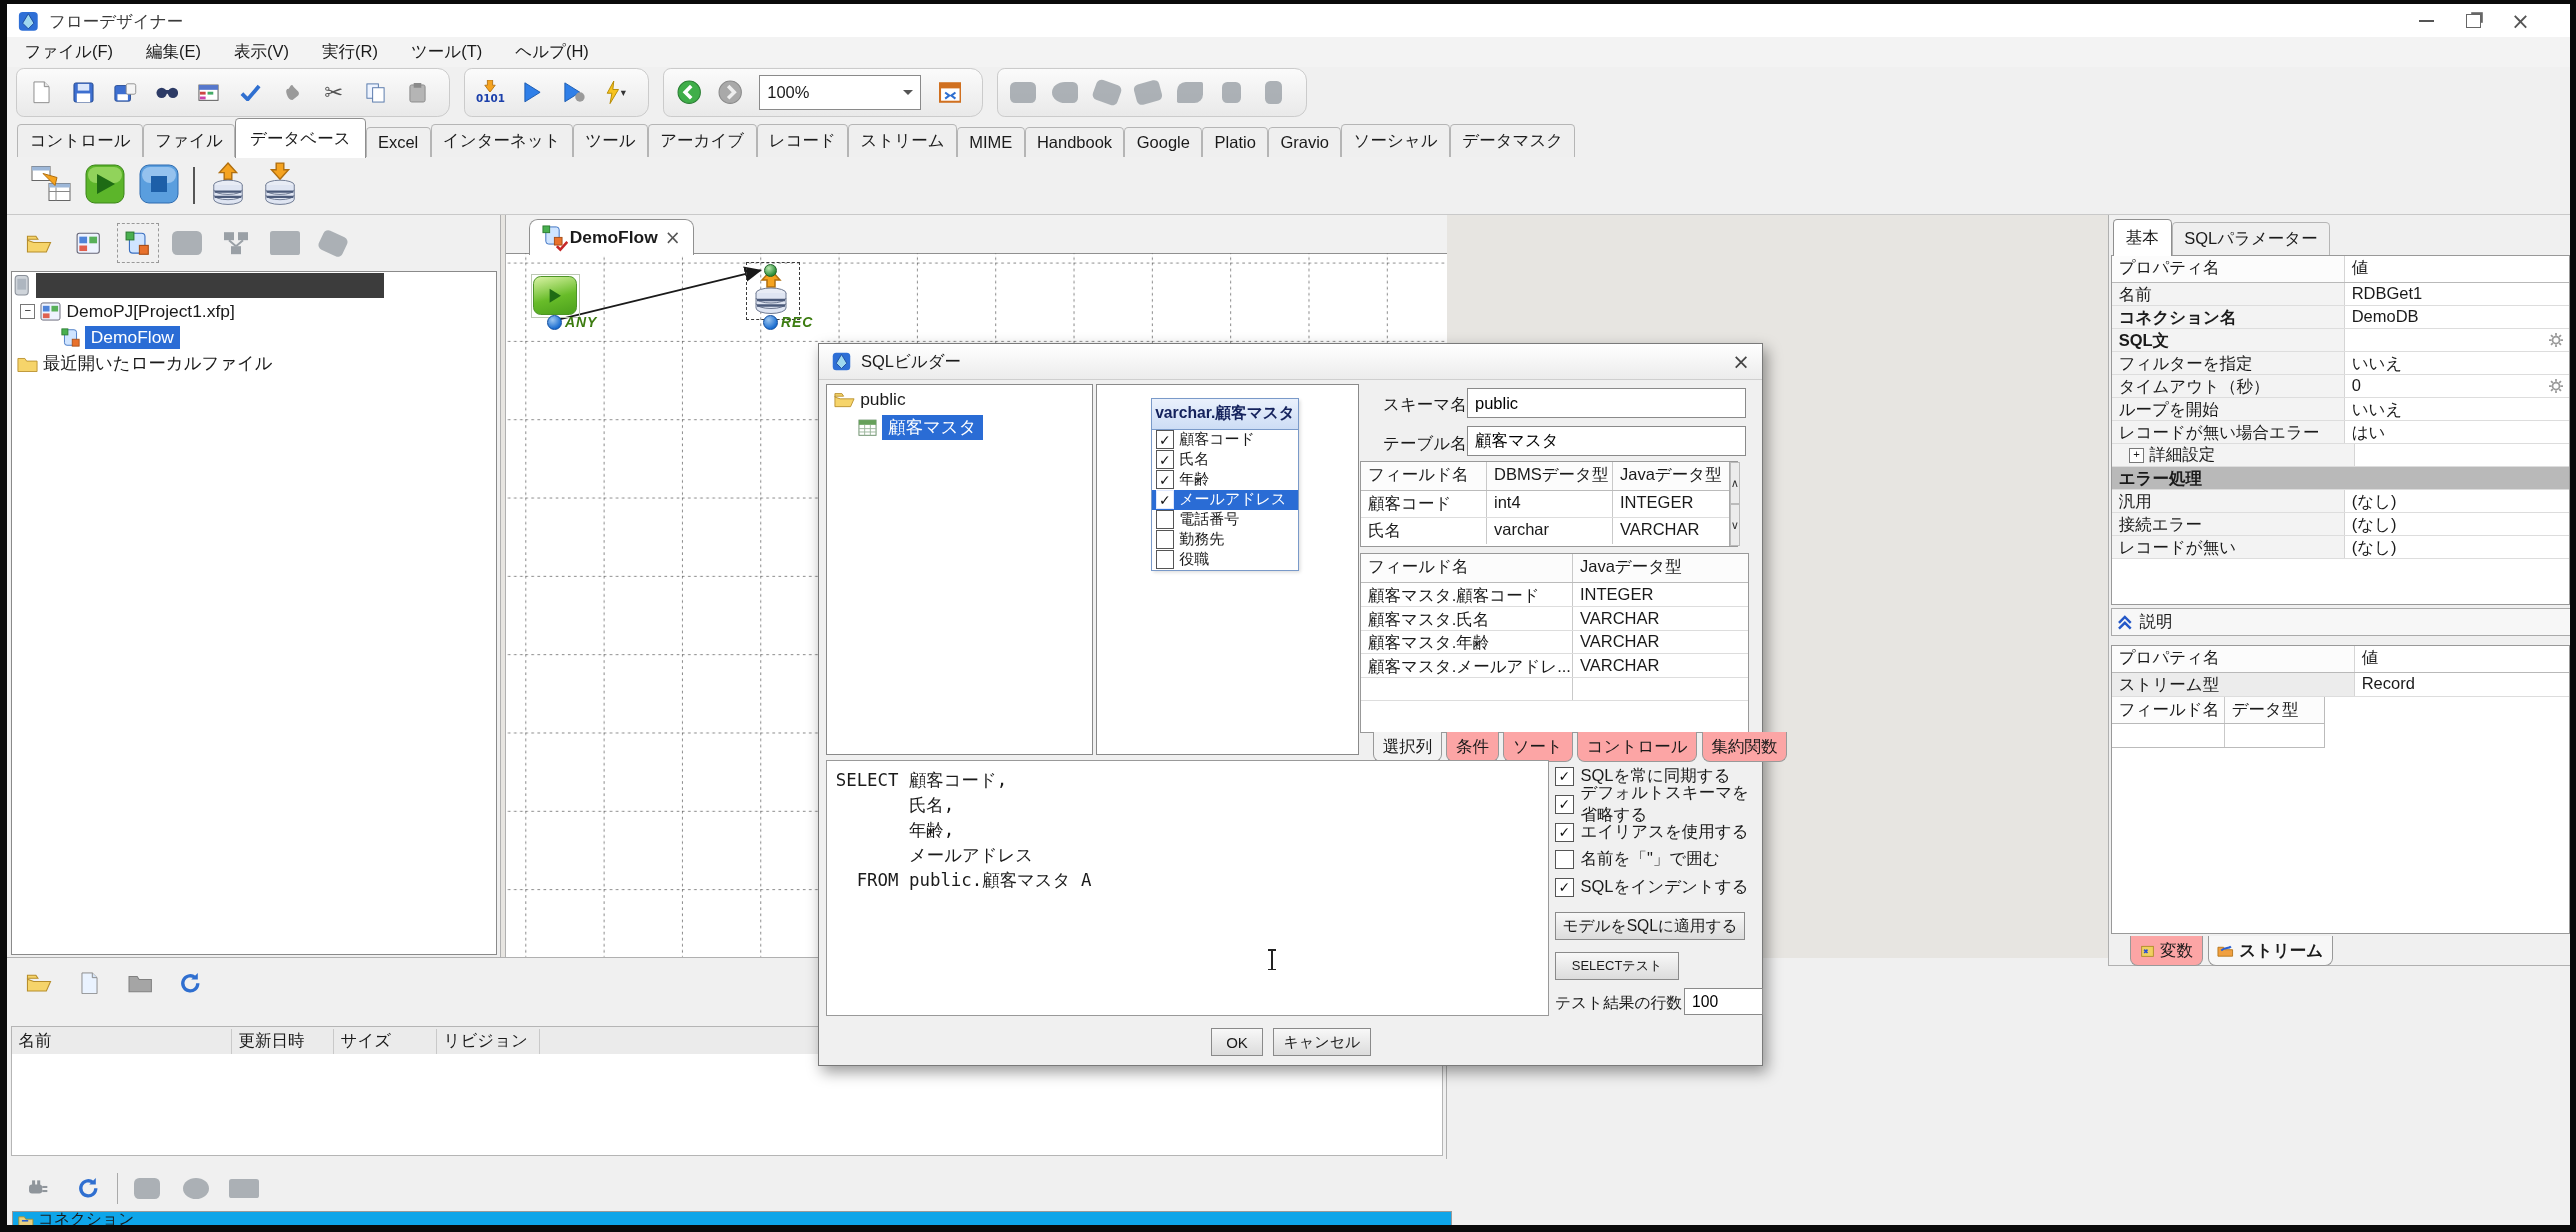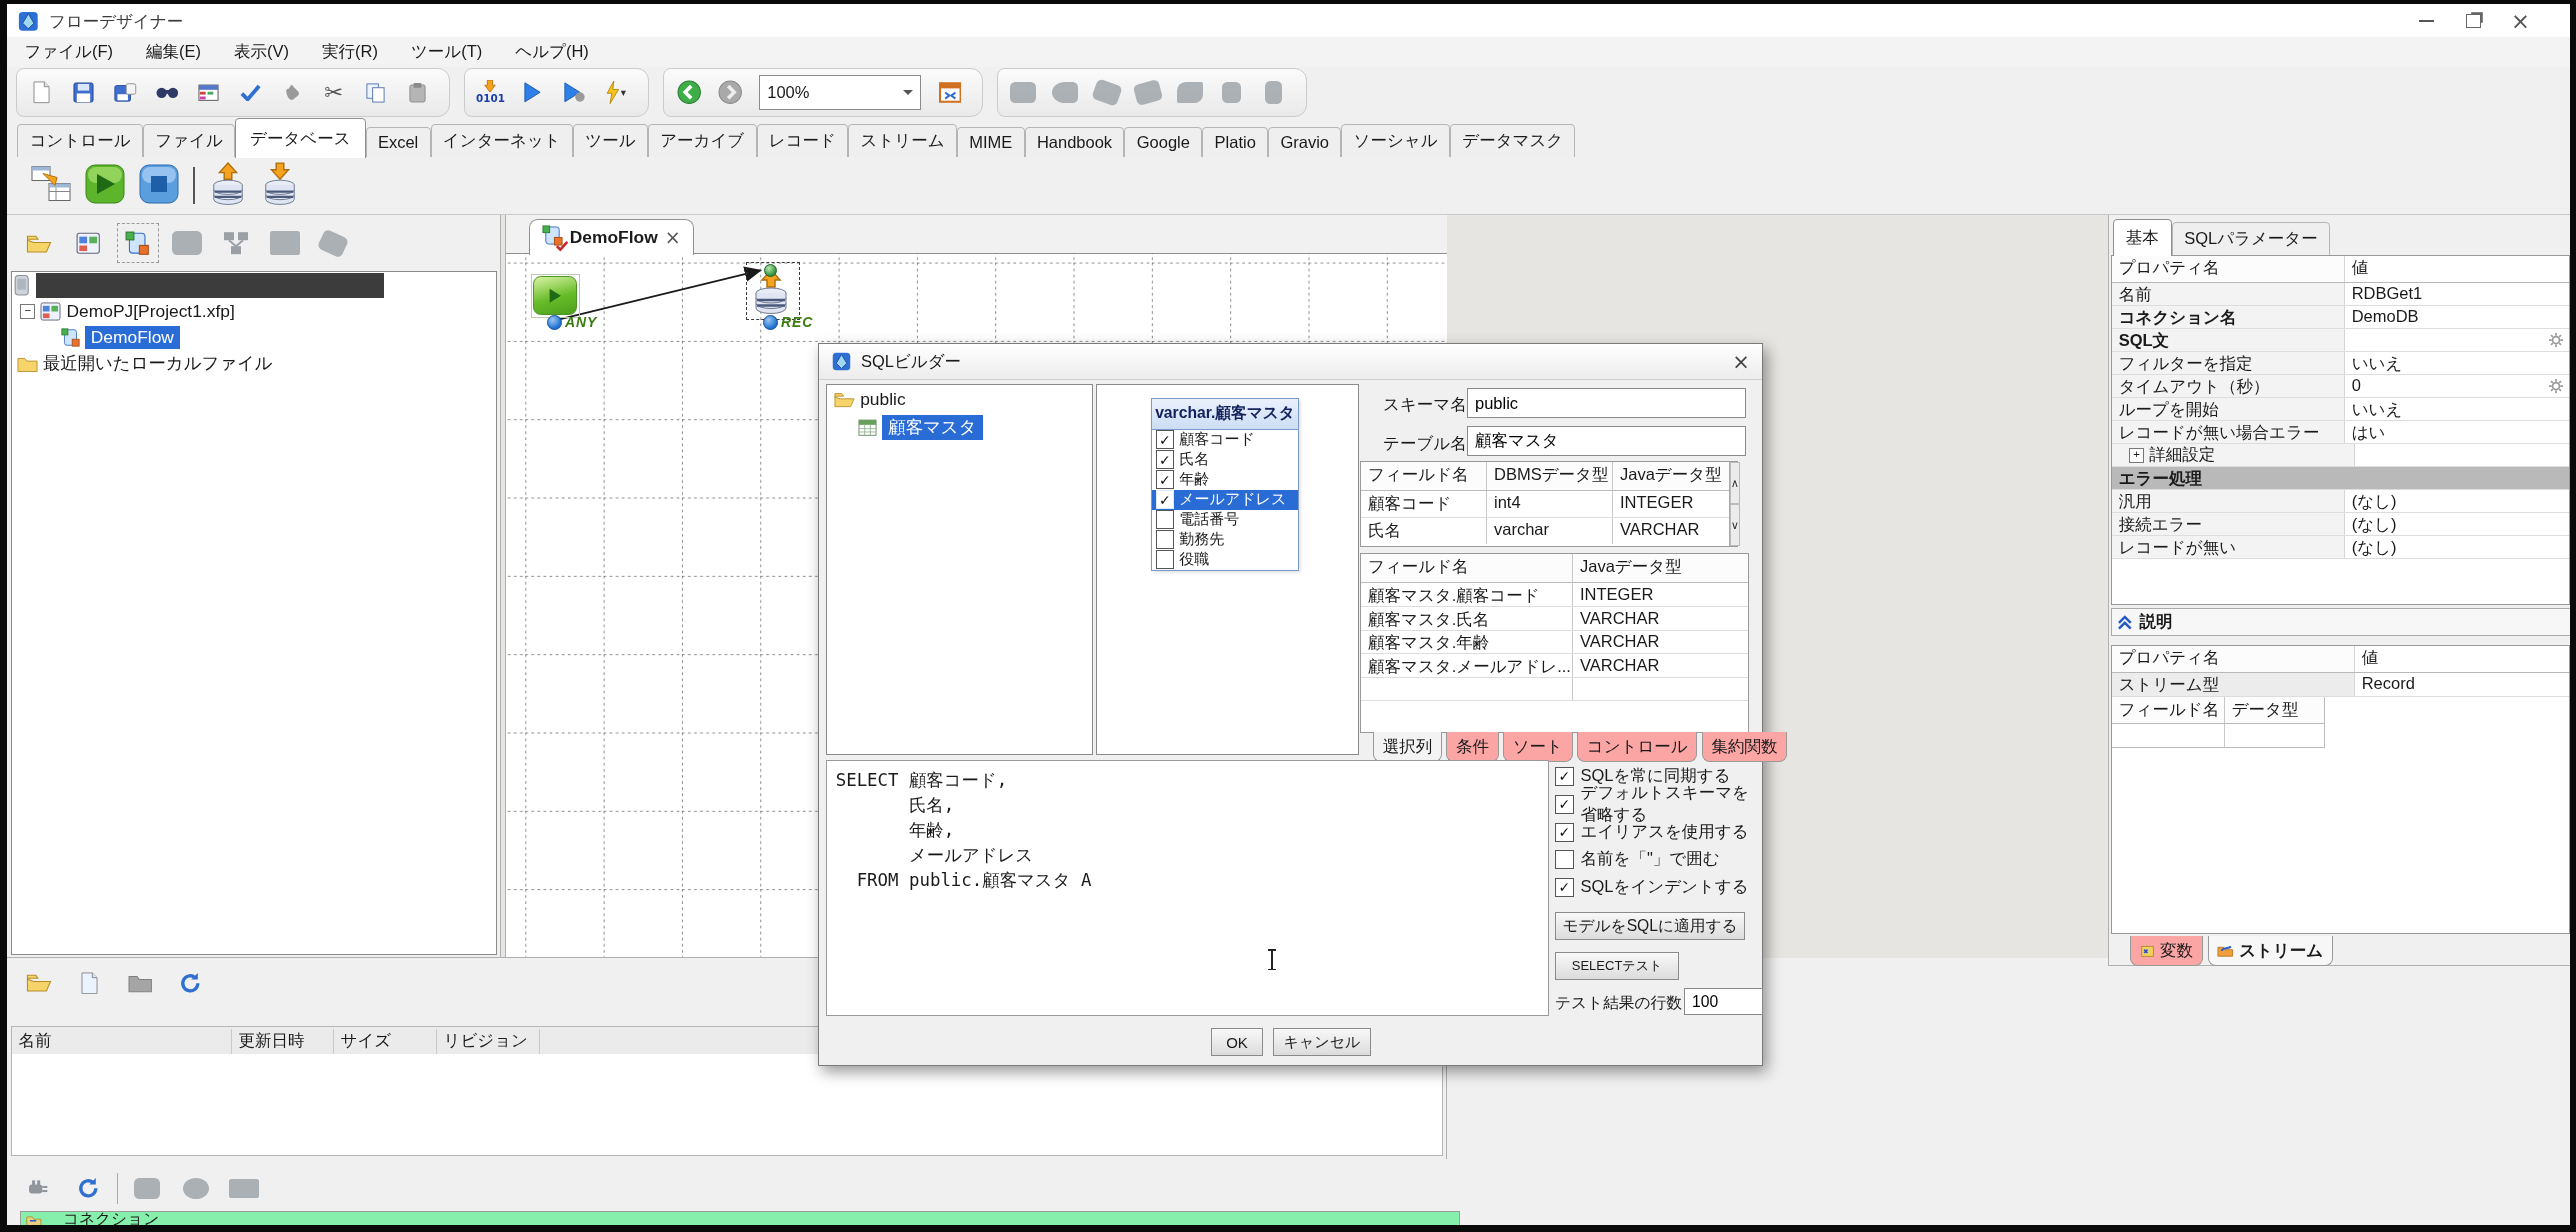--- a/index.html
+++ b/index.html
@@ -503,21 +503,21 @@
           <span class="pc1">接続エラー</span>
           <span class="pc2">(なし)</span>
           <span class="pc3"></span>
         </div>
       <div class="prow">
           <span class="pc1">レコードが無い</span>
           <span class="pc2">(なし)</span>
           <span class="pc3"></span>
         </div>
     </div>
-    <div class="flex" style="position:absolute;left:1.7px;top:393px;width:457px;height:26px;background:#f7f7f7;border:0.9px solid #aaa;gap:7px;padding-left:5.2px;font-weight:bold">
+    <div class="flex" style="position:absolute;left:1.7px;top:393px;width:457px;height:26px;background:#f7f7f7;border:0.9px solid #aaa;gap:7px;padding-left:5.2px;font-weight:normal">
       <svg width="15.7" height="15.7" viewBox="0 0 16 16">
           <path d="M2 8 L8 2 L14 8 M2 14 L8 8 L14 14" stroke="#2458c8" stroke-width="2.5" fill="none"></path>
         </svg>
       <span>説明</span>
     </div>
     <div class="pgrid" style="position:absolute;left:1.7px;top:430px;width:457px;height:287px;overflow:hidden">
       <div class="phead">
         <span class="pc1" style="width:228px;background:#fcfcfc">プロパティ名</span>
         <span class="pc2">値</span>
       </div>
@@ -610,21 +610,21 @@
     <div class="tbtn">
         <div class="blob"></div>
       </div>
     <div class="tbtn">
         <div class="blob" style="border-radius:50%"></div>
       </div>
     <div class="tbtn">
         <div class="blob" style="width:30px;height:19px;border-radius:2.6px"></div>
       </div>
   </div>
-  <div class="flex abs" style="left:13px;top:1207px;width:1433px;height:14px;background:#86efac;border:0.9px solid #9a9a9a;gap:21px;padding-left:5.2px;overflow:hidden">
+  <div class="flex abs" style="left:5px;top:1207px;width:1433px;height:14px;background:#0ea5e9;border:0.9px solid #9a9a9a;gap:4px;padding-left:5.2px;overflow:hidden">
     <svg width="15.7" height="14" viewBox="0 0 20 16" style="margin-top:1.7px">
         <path d="M1 4 h7 l2 3 h9 v8 H1 Z" fill="#e8d080" stroke="#a88a20"></path>
         <path d="M5 9 h8" stroke="#2a5fd0" stroke-width="2"></path>
       </svg>
     <span style="font-size:15.7px">コネクション</span>
   </div>
 
   <div class="abs dialog" style="left:811px;top:339px;width:943px;height:721px">
     <div class="dtitle">
       <svg width="21" height="21" viewBox="0 0 24 24">

